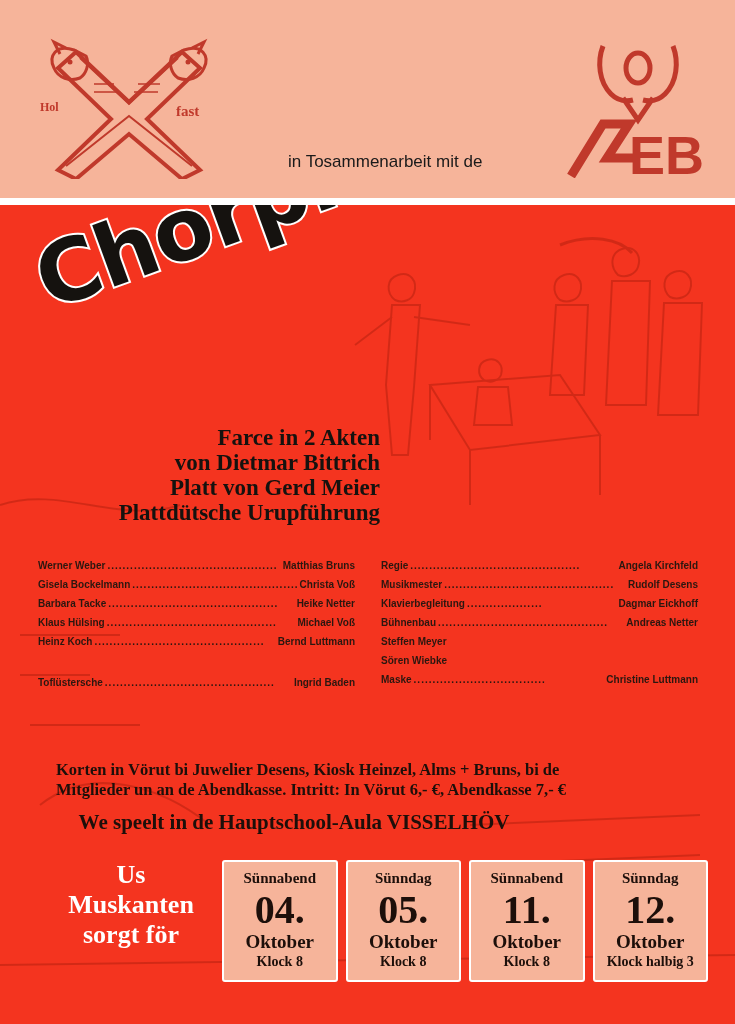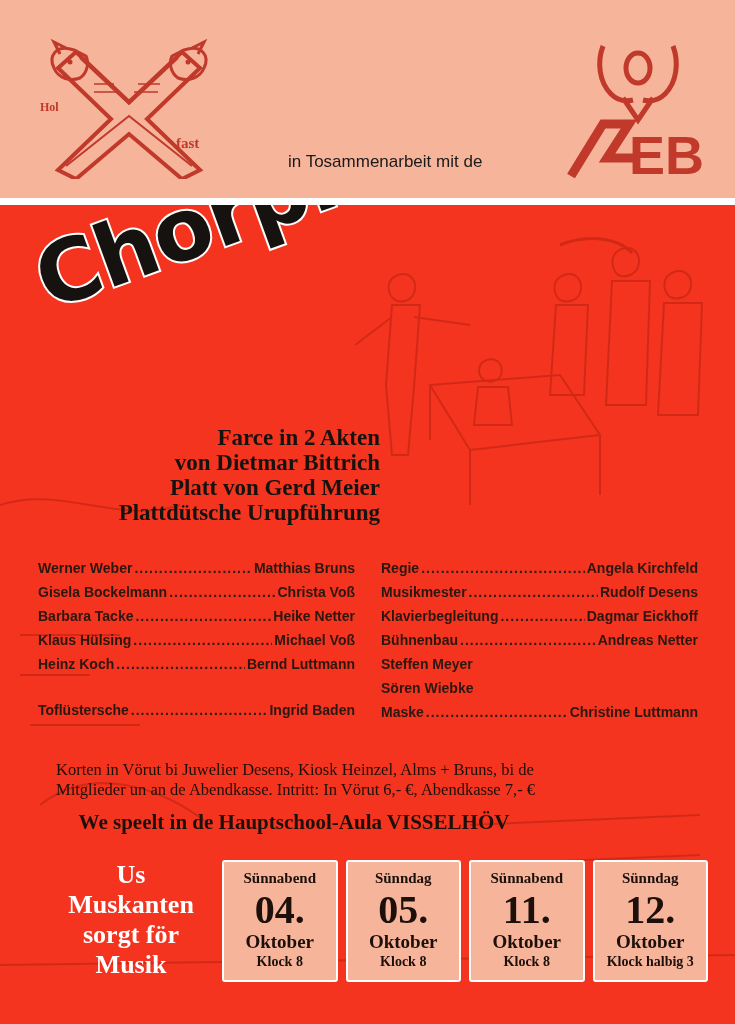--- a/index.html
+++ b/index.html
@@ -48,21 +48,20 @@
     color: #c0392b;
     font-family: "Liberation Serif", serif;
   }
   .logo-fast {
     position: absolute;
     left: 176px; top: 103px;
     font-size: 15px;
     font-weight: bold;
     color: #c0392b;
     font-family: "Liberation Serif", serif;
-    margin-top: 32px;
   }
   .org-name {
     position: absolute;
     left: 238px; top: 62px;
     font-size: 27px;
     line-height: 31px;
     font-weight: bold;
     color: #1a1a1a;
     letter-spacing: 0.2px;
   }
@@ -120,21 +119,21 @@
     font-weight: bold;
     line-height: 25px;
     color: #15120f;
   }
   
   .cast {
     position: absolute;
     left: 38px; top: 355px;
     width: 660px;
     font-family: "Liberation Sans", sans-serif;
-    font-size: 14px;
+    font-size: 10px;
     color: #2b1710;
   }
   .cast-cols {
     display: flex;
     gap: 26px;
   }
   .cast-col { width: 317px; }
   .cast-row {
     display: flex;
     align-items: baseline;
@@ -153,21 +152,21 @@
   .cast-name { flex: 0 0 auto; }
   .cast-row.extra { justify-content: flex-start; }
   .cast-spacer { height: 22px; }
   
   .info-block {
     position: absolute;
     left: 56px; top: 555px;
     width: 630px;
     font-family: "Liberation Serif", serif;
     font-size: 16.5px;
-    font-weight: normal;
+    font-weight: bold;
     line-height: 20px;
     color: #1d0f0a;
   }
   .venue {
     position: absolute;
     left: 0; top: 605px;
     width: 588px;
     text-align: center;
     font-family: "Liberation Serif", serif;
     font-size: 21px;
@@ -395,21 +394,20 @@
       <div>Korten in Vörut bi Juwelier Desens, Kiosk Heinzel, Alms + Bruns, bi de</div>
       <div>Mitglieder un an de Abendkasse. Intritt: In Vörut 6,- €, Abendkasse 7,- €</div>
     </div>
 
     <div class="venue">We speelt in de Hauptschool-Aula VISSELHÖV</div>
 
     <div class="music-note">
       <div>Us</div>
       <div>Muskanten</div>
       <div>sorgt för</div>
-      <div>Musik</div>
     </div>
 
     <div class="dates">
       <div class="date-card">
         <div class="date-weekday">Sünnabend</div>
         <div class="date-day">04.</div>
         <div class="date-month">Oktober</div>
         <div class="date-time">Klock 8</div>
       </div>
       <div class="date-card">

